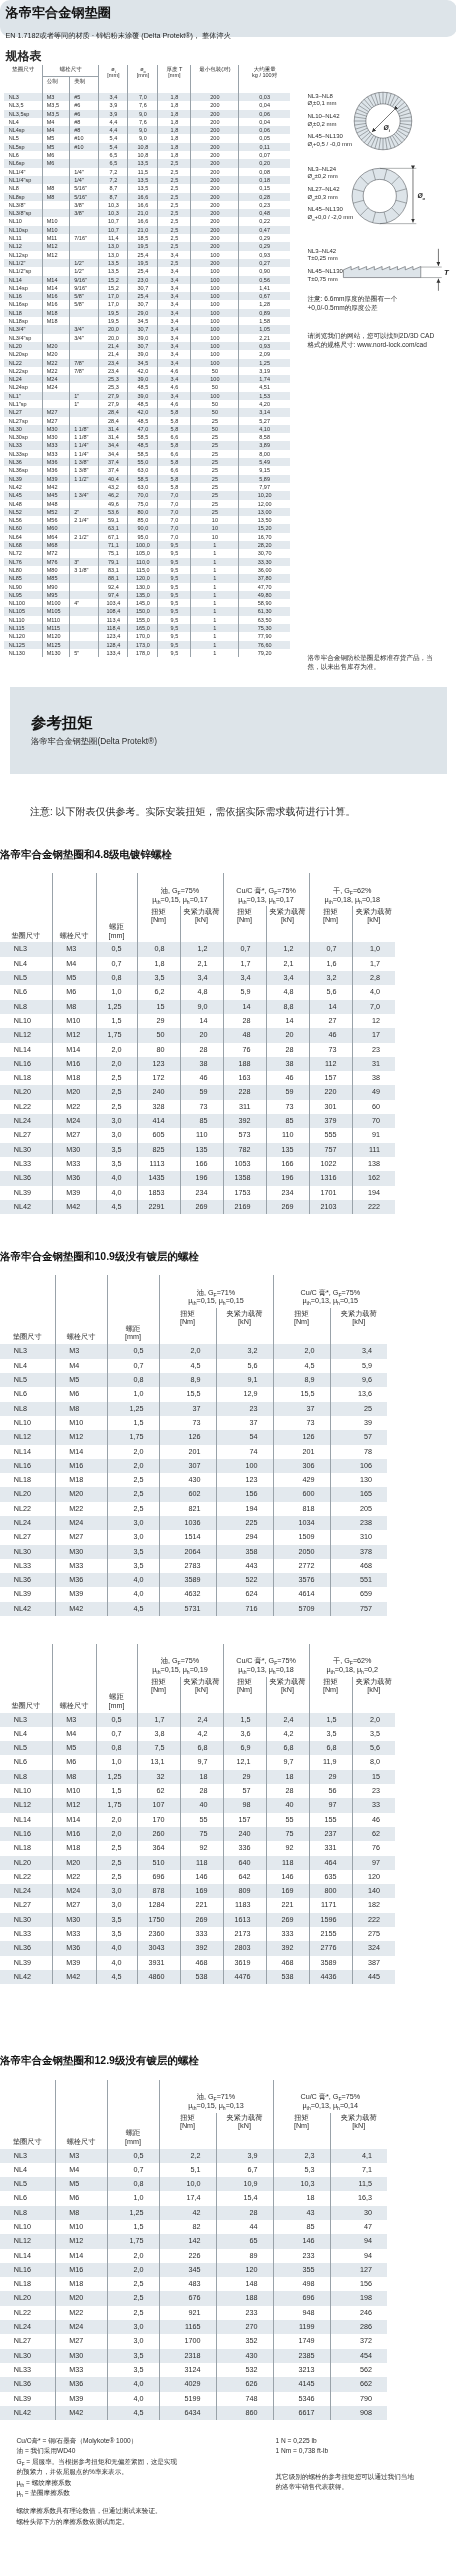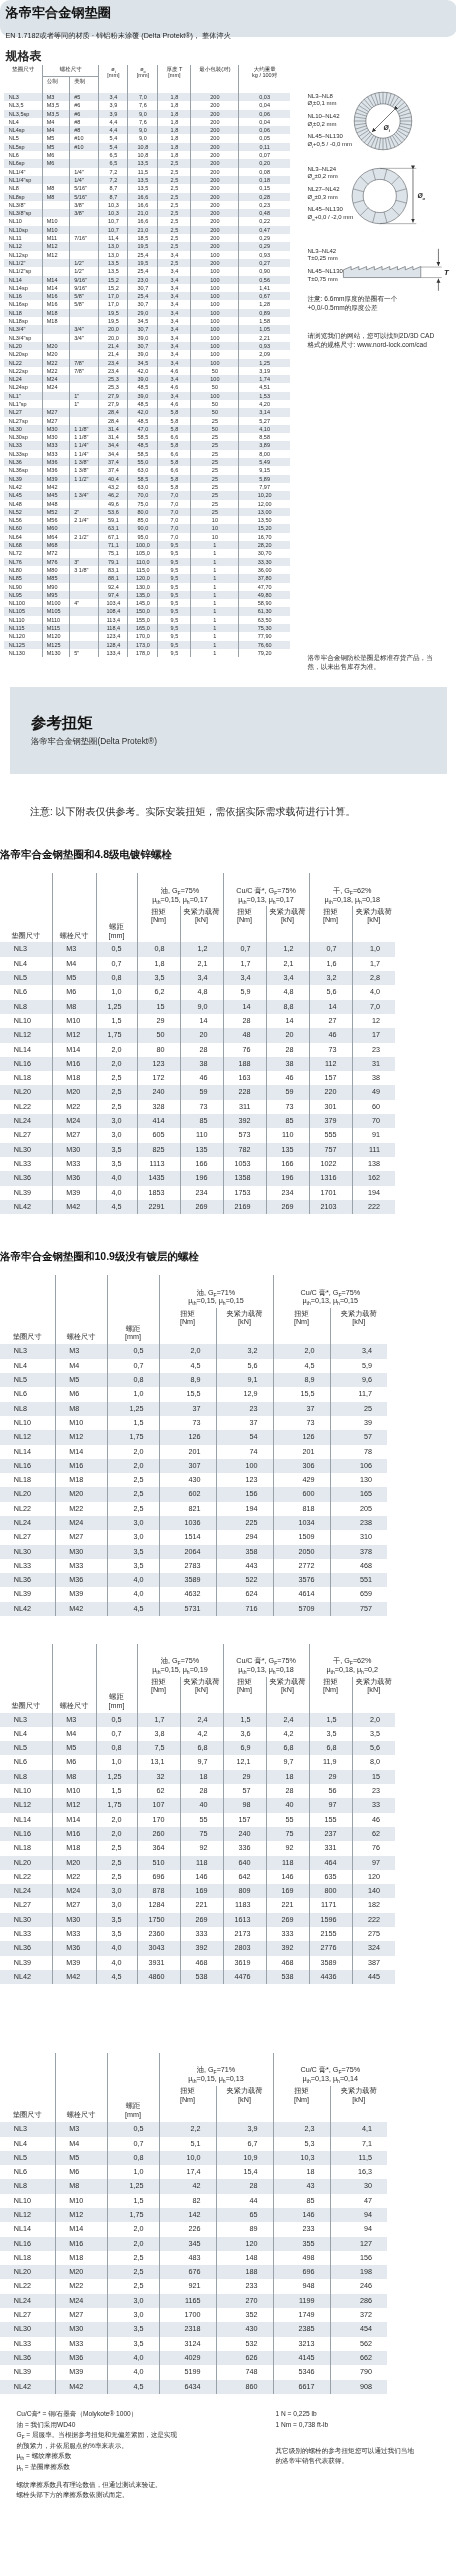--- a/index.html
+++ b/index.html
@@ -1245,21 +1245,21 @@
             <td class="num">8,9</td>
             <td class="num">9,6</td>
           </tr>
           <tr>
             <td class="txt">NL6</td>
             <td class="txt">M6</td>
             <td class="num">1,0</td>
             <td class="num">15,5</td>
             <td class="num">12,9</td>
             <td class="num">15,5</td>
-            <td class="num">11,7</td>
+            <td class="num">13,6</td>
           </tr>
           <tr>
             <td class="txt">NL8</td>
             <td class="txt">M8</td>
             <td class="num">1,25</td>
             <td class="num">37</td>
             <td class="num">23</td>
             <td class="num">37</td>
             <td class="num">25</td>
           </tr>
@@ -1632,20 +1632,21 @@
             <td class="num">4476</td>
             <td class="num">538</td>
             <td class="num">4436</td>
             <td class="num">445</td>
           </tr>
         </tbody>
     </table>
   </section>
 
   <section class="torque-section sec4">
+    <h3>洛帝牢合金钢垫圈和12.9级没有镀层的螺栓</h3>
     <table>
         <colgroup>
           <col style="width: 55px;">
           <col style="width: 52px;">
           <col style="width: 52px;">
           <col style="width: 57px;">
           <col style="width: 57px;">
           <col style="width: 57px;">
           <col style="width: 57px;">
         </colgroup>

